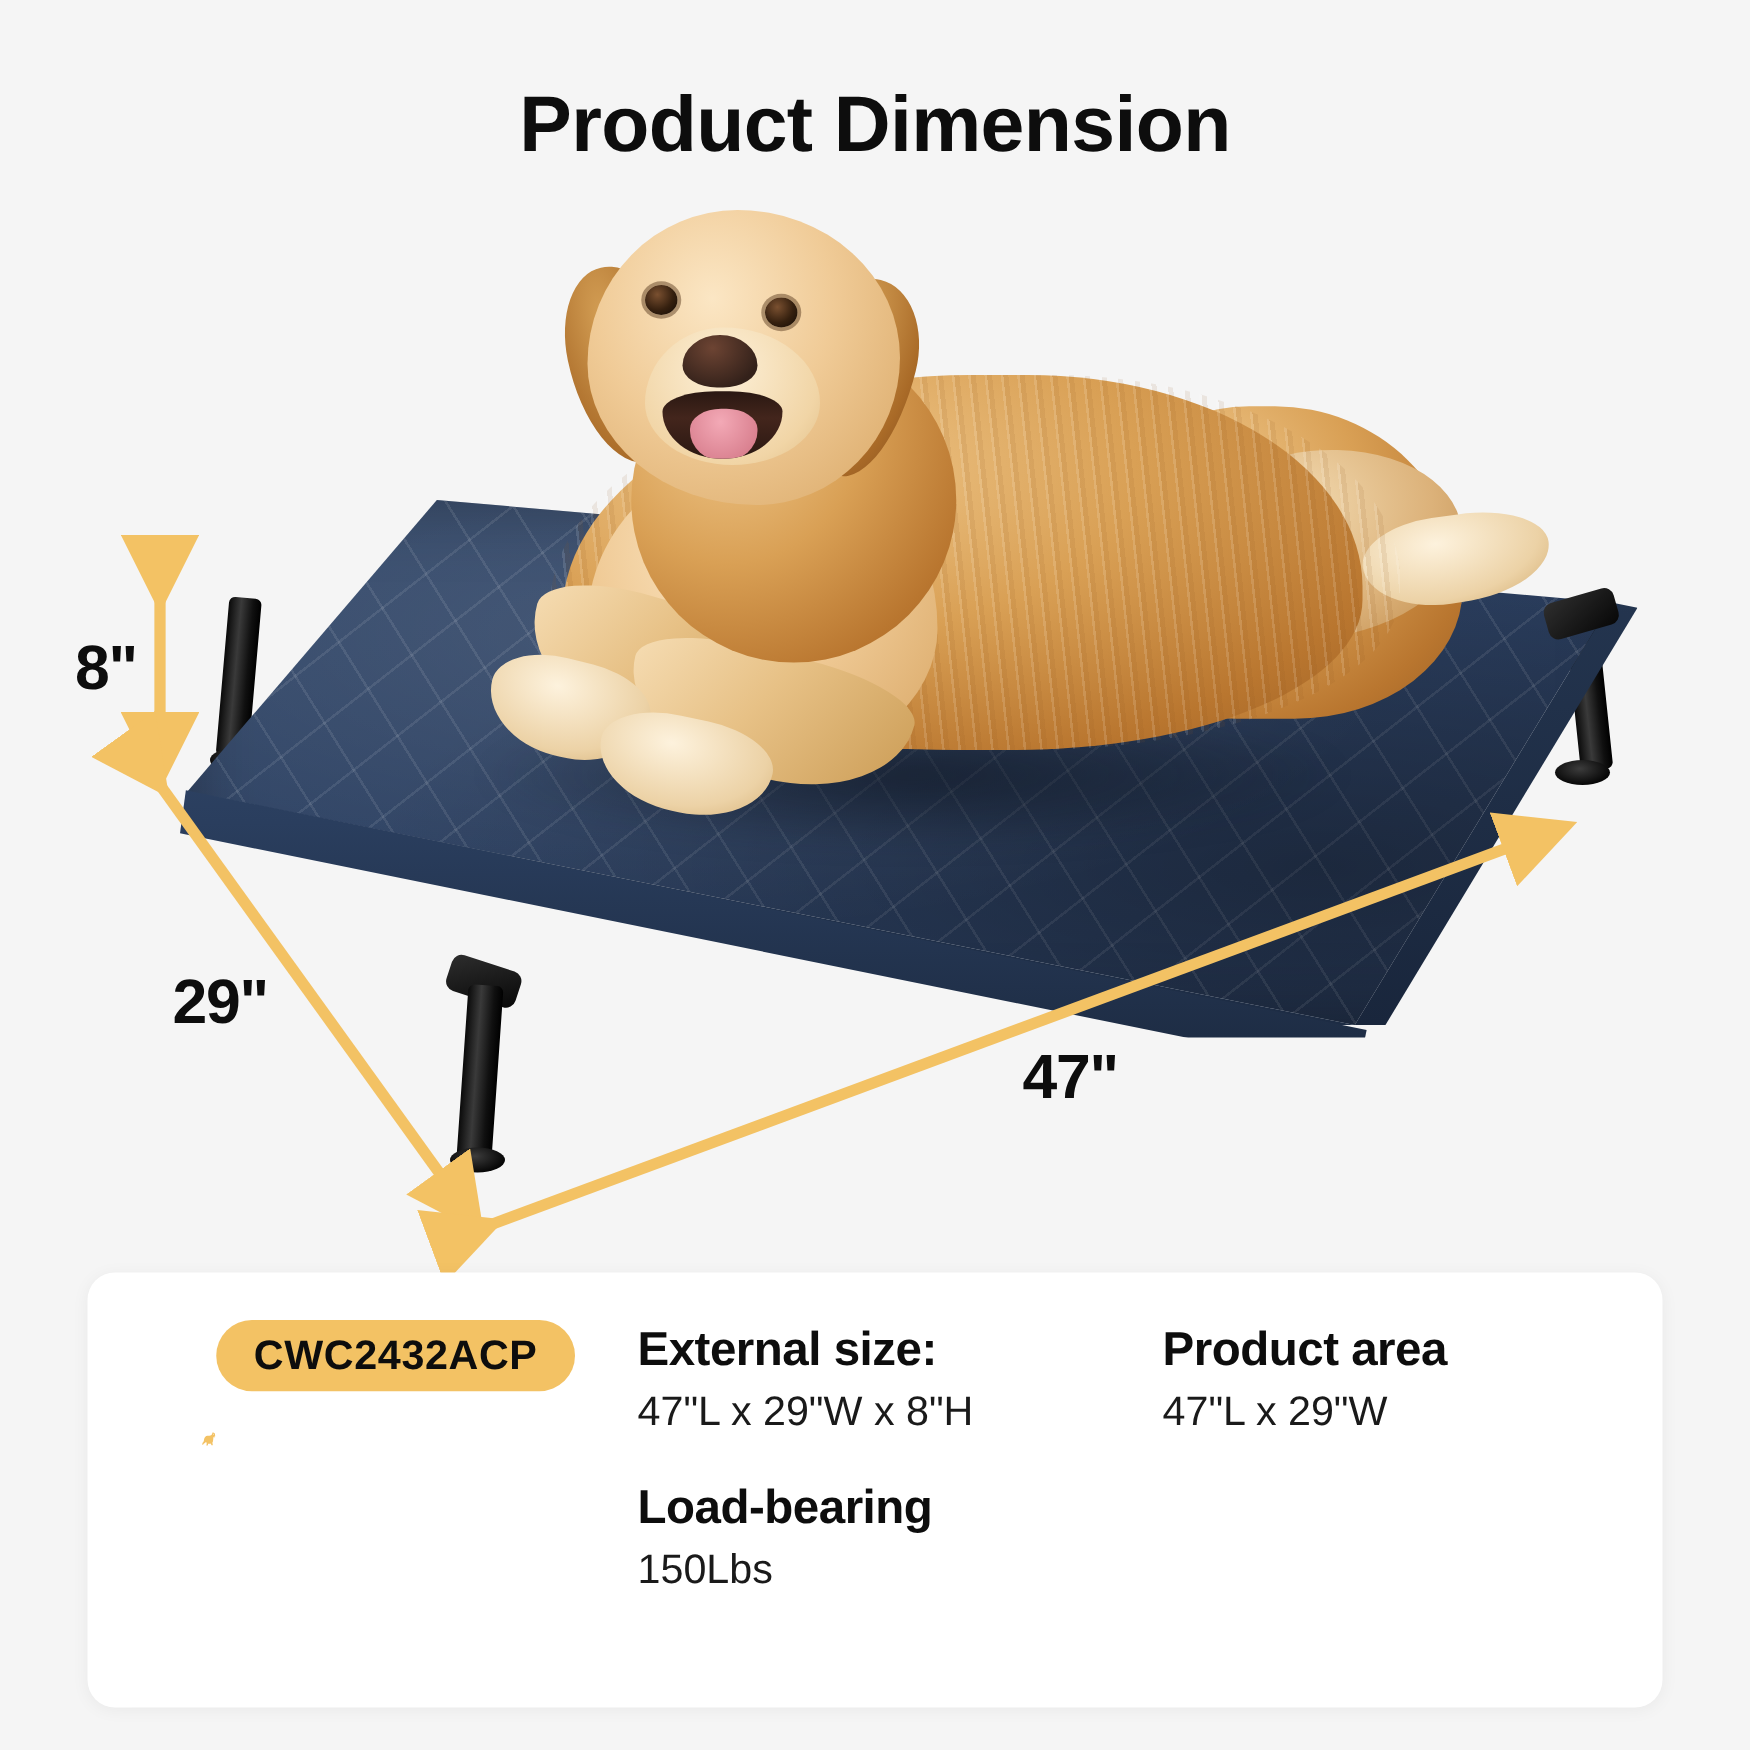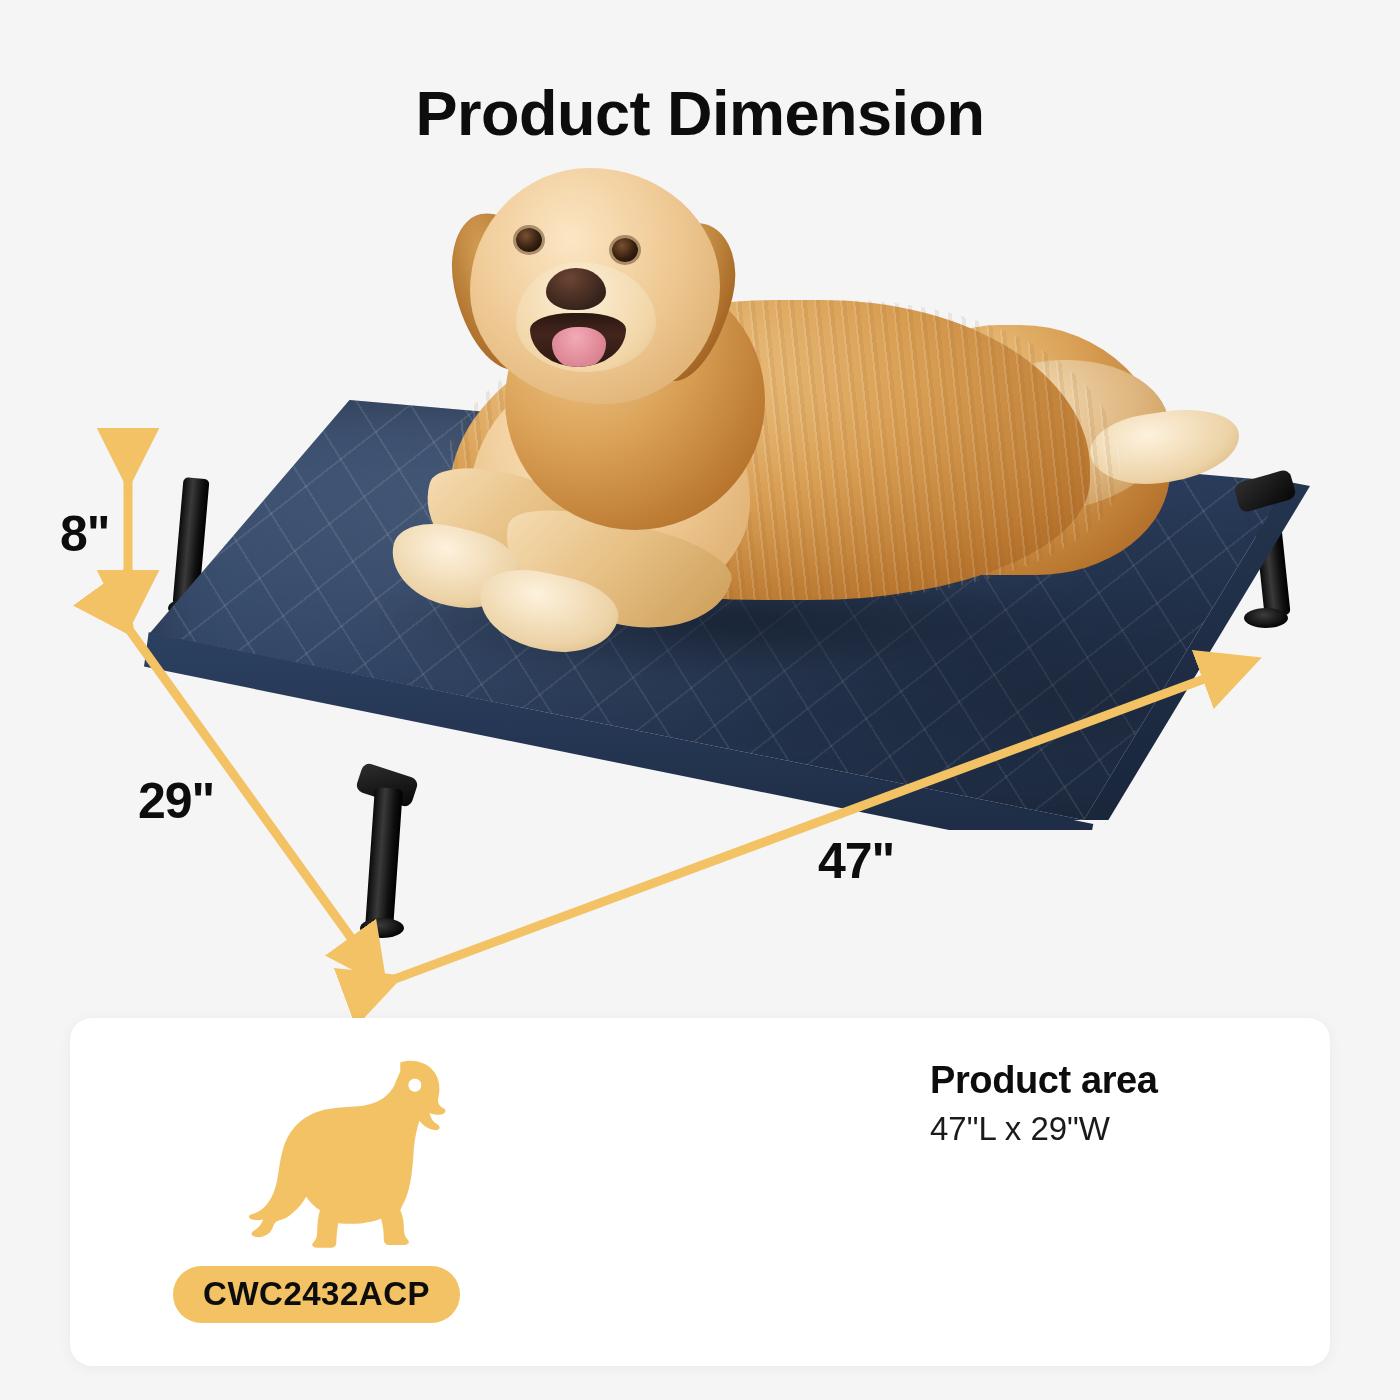--- a/index.html
+++ b/index.html
@@ -11,21 +11,21 @@
     height: 1400px;
     background: #f5f5f5;
     font-family: "Liberation Sans", sans-serif;
     overflow: hidden;
     position: relative;
   }
 
   
   .page-title {
     position: absolute;
-    top: 77px;
+    top: 64px;
     left: 0;
     width: 1400px;
     text-align: center;
     font-family: "Liberation Sans", sans-serif;
     font-size: 63px;
     font-weight: 700;
     letter-spacing: -0.5px;
     color: #0d0d0d;
   }
 
@@ -308,22 +308,22 @@
     border-radius: 22px;
     box-shadow: 0 2px 14px rgba(0,0,0,.05);
   }
 
   .spec-icon-col {
     position: absolute;
     left: 90px;
     top: 28px;
     width: 300px;
     display: flex;
-    flex-direction: column;
-    align-items: flex-end;
+    flex-direction: row;
+    align-items: flex-start;
   }
   .dog-silhouette { width: 240px; height: 210px; display: block; }
   .sku-badge {
     margin-top: 10px;
     background: #f3c264;
     border-radius: 40px;
     padding: 11px 30px 13px;
     font-size: 33px;
     font-weight: 700;
     color: #0d0d0d;
@@ -441,20 +441,30 @@
         c-6,-4 -11,-9 -15,-15 c-4,7 -9,13 -15,18 c-4,4 -9,7 -15,8 c-3,1 -5,3 -6,6
         c-1,4 -3,7 -6,9 c-4,3 -9,4 -14,3 c-5,-1 -5,-5 -1,-7 c5,-3 8,-7 10,-12
         c-4,1 -8,1 -12,0 c-5,-1 -5,-5 0,-6 c7,-2 13,-6 17,-12 c5,-7 8,-15 10,-24
         c2,-11 3,-22 6,-33 c3,-12 9,-23 18,-31 c9,-8 20,-13 32,-15
         c11,-2 22,-2 33,-3 c9,-1 18,-3 26,-8 c6,-4 11,-9 14,-16 c2,-5 4,-10 6,-14 z
         M212,36 c-4,0 -7,3 -7,7 c0,4 3,7 7,7 c4,0 7,-3 7,-7 c0,-4 -3,-7 -7,-7 z"></path>
     </svg>
     <div class="sku-badge">CWC2432ACP</div>
   </div>
 
+  <div class="spec-col spec-col-1">
+    <div class="spec-group">
+      <div class="spec-heading">External size:</div>
+      <div class="spec-value">47"L x 29"W x 8"H</div>
+    </div>
+    <div class="spec-group">
+      <div class="spec-heading">Load-bearing</div>
+      <div class="spec-value">150Lbs</div>
+    </div>
+  </div>
 
   <div class="spec-col spec-col-2">
     <div class="spec-group">
       <div class="spec-heading">Product area</div>
       <div class="spec-value">47"L x 29"W</div>
     </div>
   </div>
 </div>
 
 </body></html>

